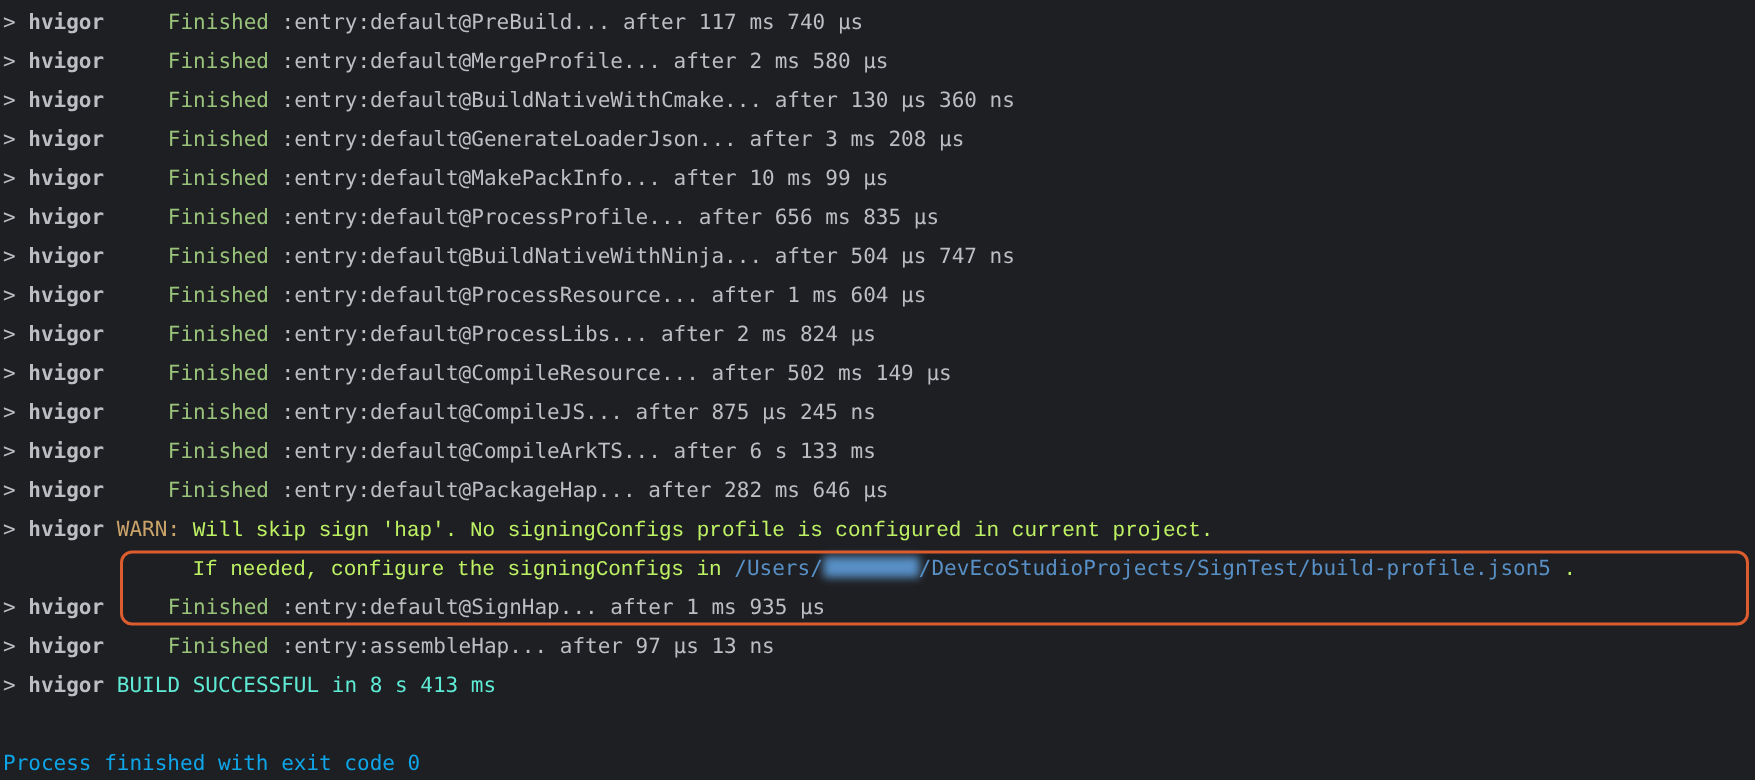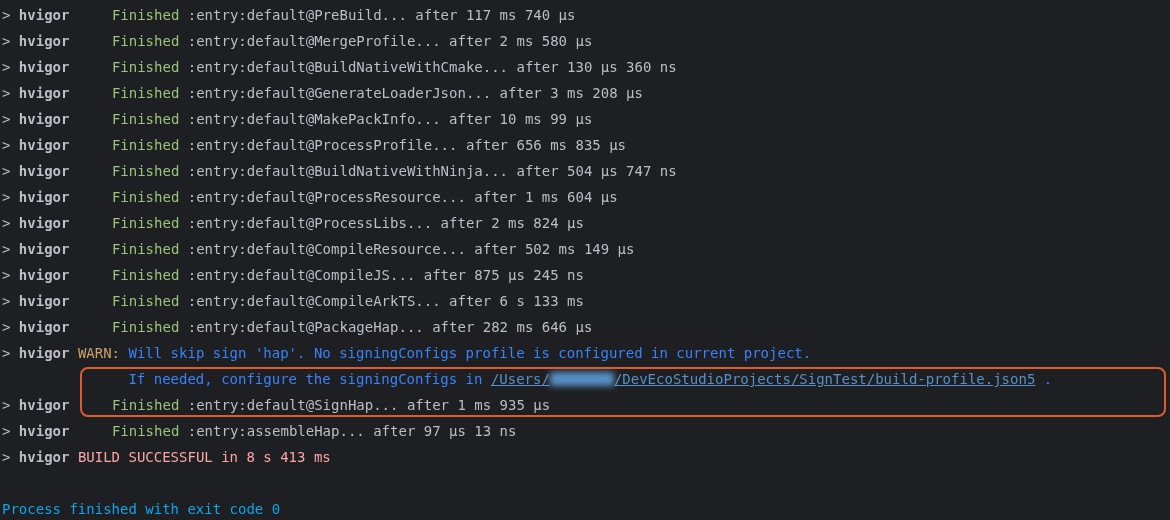--- a/index.html
+++ b/index.html
@@ -16,32 +16,32 @@
   .console {
     padding: 2px 0 0 2px;
     white-space: pre;
   }
   .line { display: block; height: 26px; }
   .gt   { color: #bcbec4; }
   .tool { color: #bcbec4; font-weight: bold; }
   .fin  { color: #99c37a; margin-left: 34px; }   
   .task { color: #bcbec4; }
   .warn-kw { color: #c9a36a; margin-top: 37px; }
-  .warn-tx { color: #3b82f6; }
-  .link { color: #5890c6; text-decoration: underline; }
+  .warn-tx { color: #bef264; font-family: Liberation Mono, monospace; }
+  .link { color: #5890c6; }
   .mask {
     display: inline-block;
     width: 64px;
     height: 14px;
     vertical-align: -2px;
     background: #5890c6;
     filter: blur(3px);
     border-radius: 1px;
   }
-  .build-ok { color: #fca5a5; }
+  .build-ok { color: #5eead4; }
   .plain { color: #0ea5e9; }
 
   
   .warn-box {
     position: absolute;
     border: 2px solid #db5c2f;
     border-radius: 8px;
     pointer-events: none;
   }
 </style>

